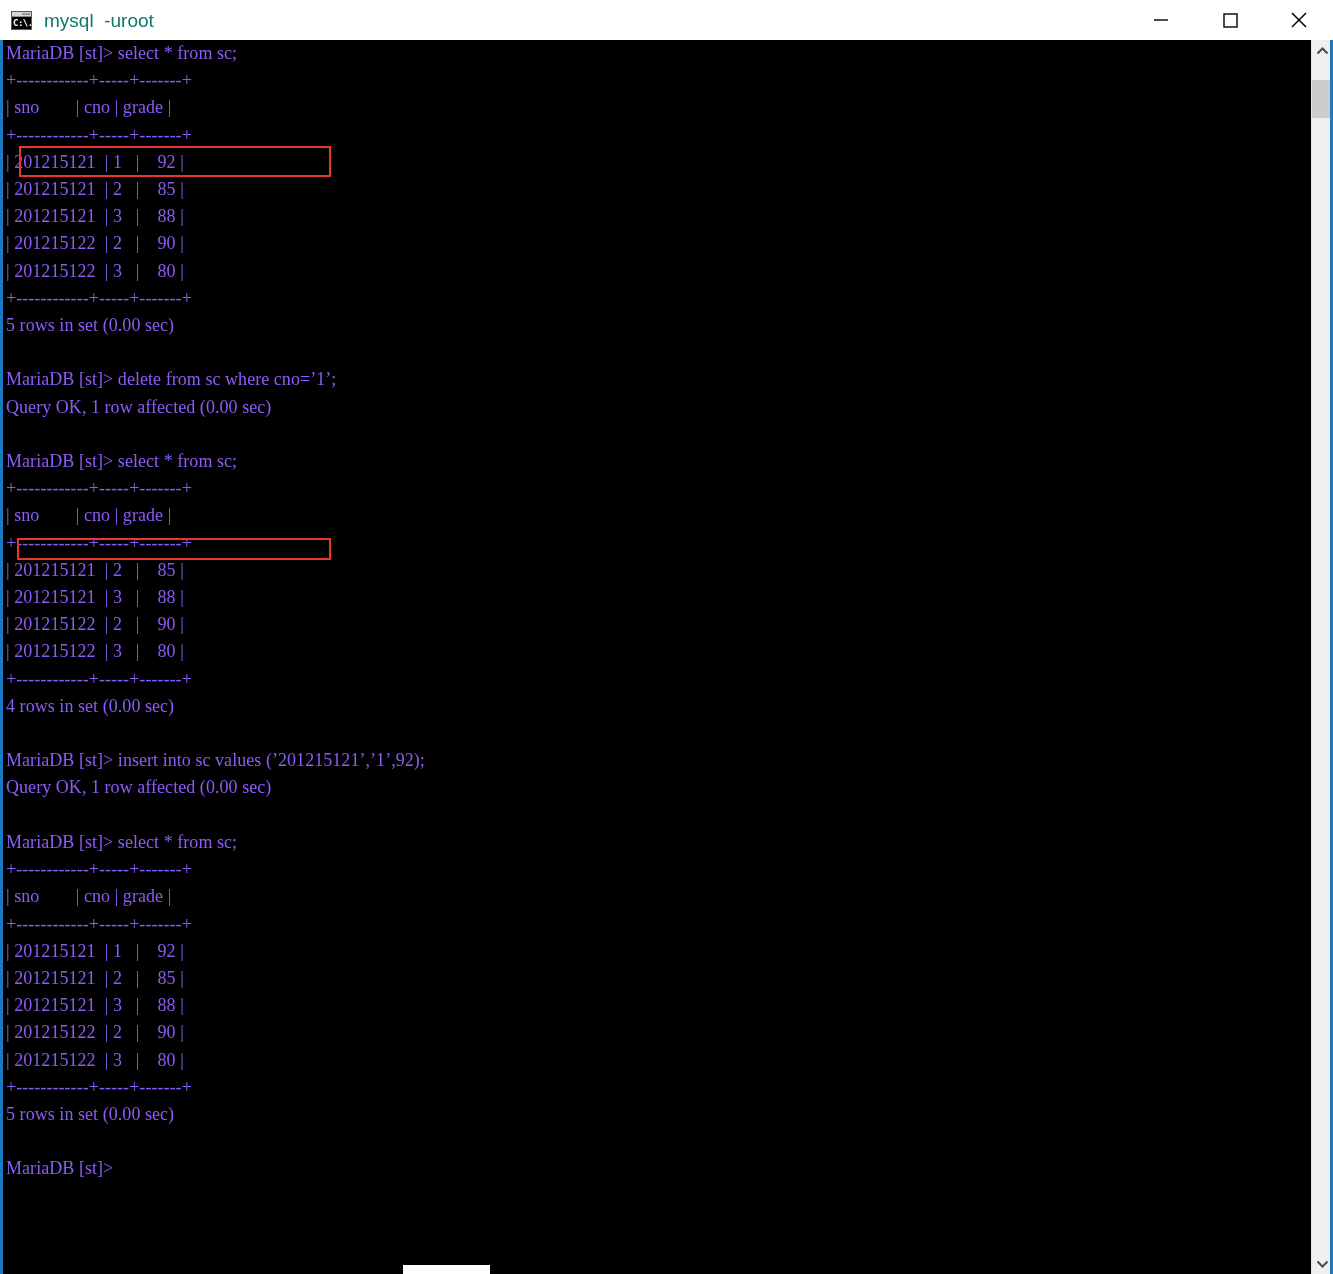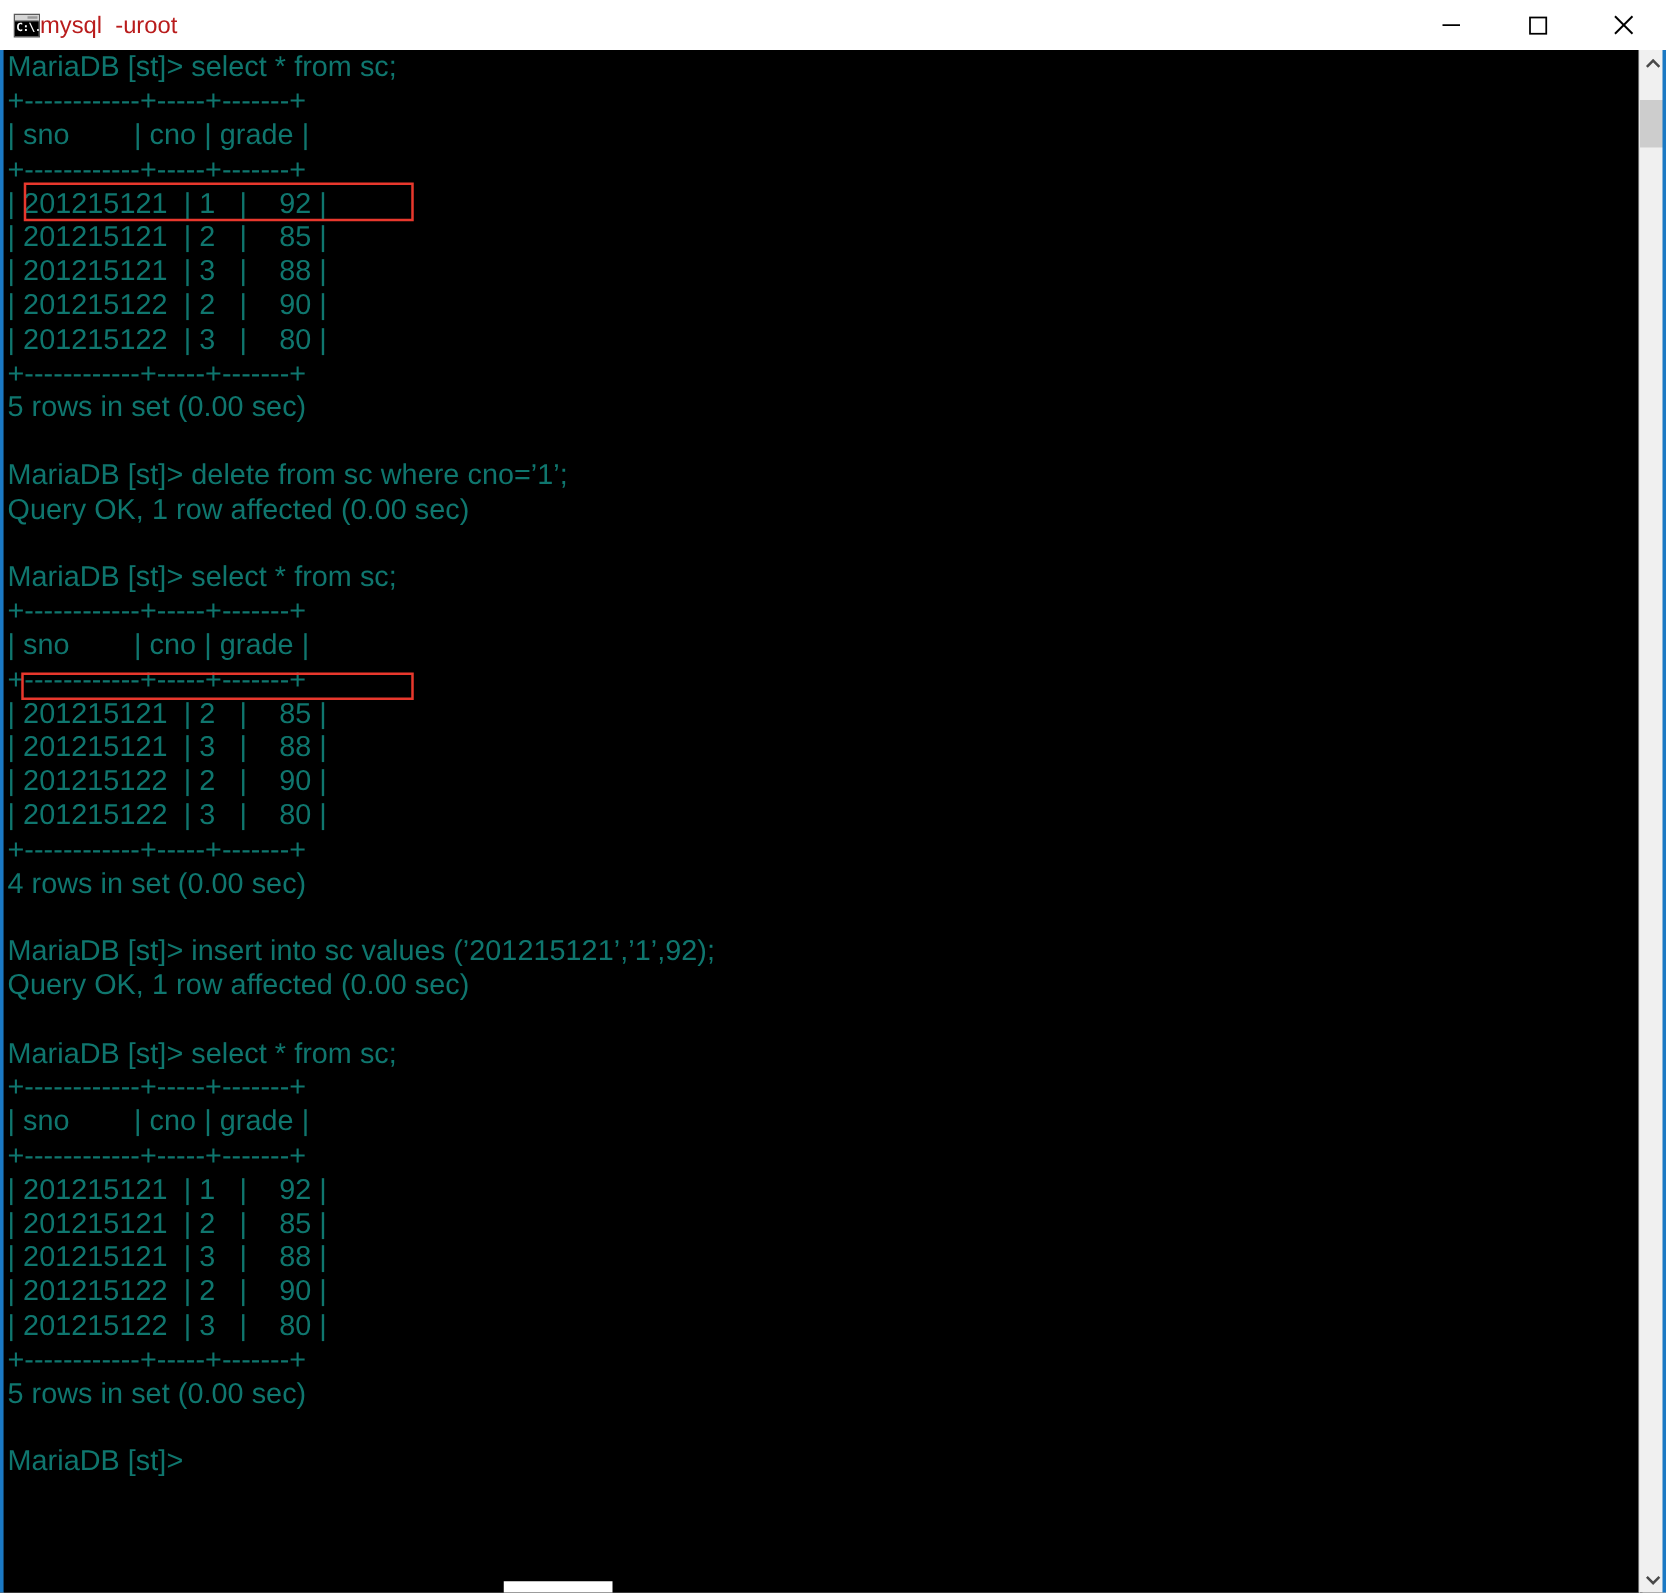--- a/index.html
+++ b/index.html
@@ -72,23 +72,24 @@
     font-family: "DejaVu Sans Mono", monospace;
     font-size: 9px;
     line-height: 13px;
     letter-spacing: -0.5px;
     text-align: left;
     padding-left: 1px;
     font-weight: bold;
     overflow: hidden;
   }
   #title-text {
+    margin-left: 12px;
     font-family: "Liberation Sans", sans-serif;
     font-size: 19px;
-    color: #b91c1c;
+    color: #0f766e;
     white-space: pre;
     line-height: 1;
   }
   #window-controls {
     display: flex;
     height: 40px;
     flex: 0 0 auto;
   }
   .win-btn {
     width: 69px;
@@ -118,24 +119,24 @@
     height: 1234px;
     overflow: hidden;
     background: #000000;
   }
   #terminal-text {
     position: absolute;
     left: 3px;
     top: 0px;
     margin: 0;
     padding: 0;
-    font-family: Liberation Sans, sans-serif;
-    font-size: 23px;
+    font-family: Liberation Serif, serif;
+    font-size: 18px;
     line-height: 27.2px;
-    color: #0f766e;
+    color: #8b5cf6;
     white-space: pre;
     letter-spacing: 0.05px;
     -webkit-font-smoothing: none;
   }
 
   
   .annotation-box {
     position: absolute;
     border: 2px solid #e8382d;
     box-sizing: border-box;

